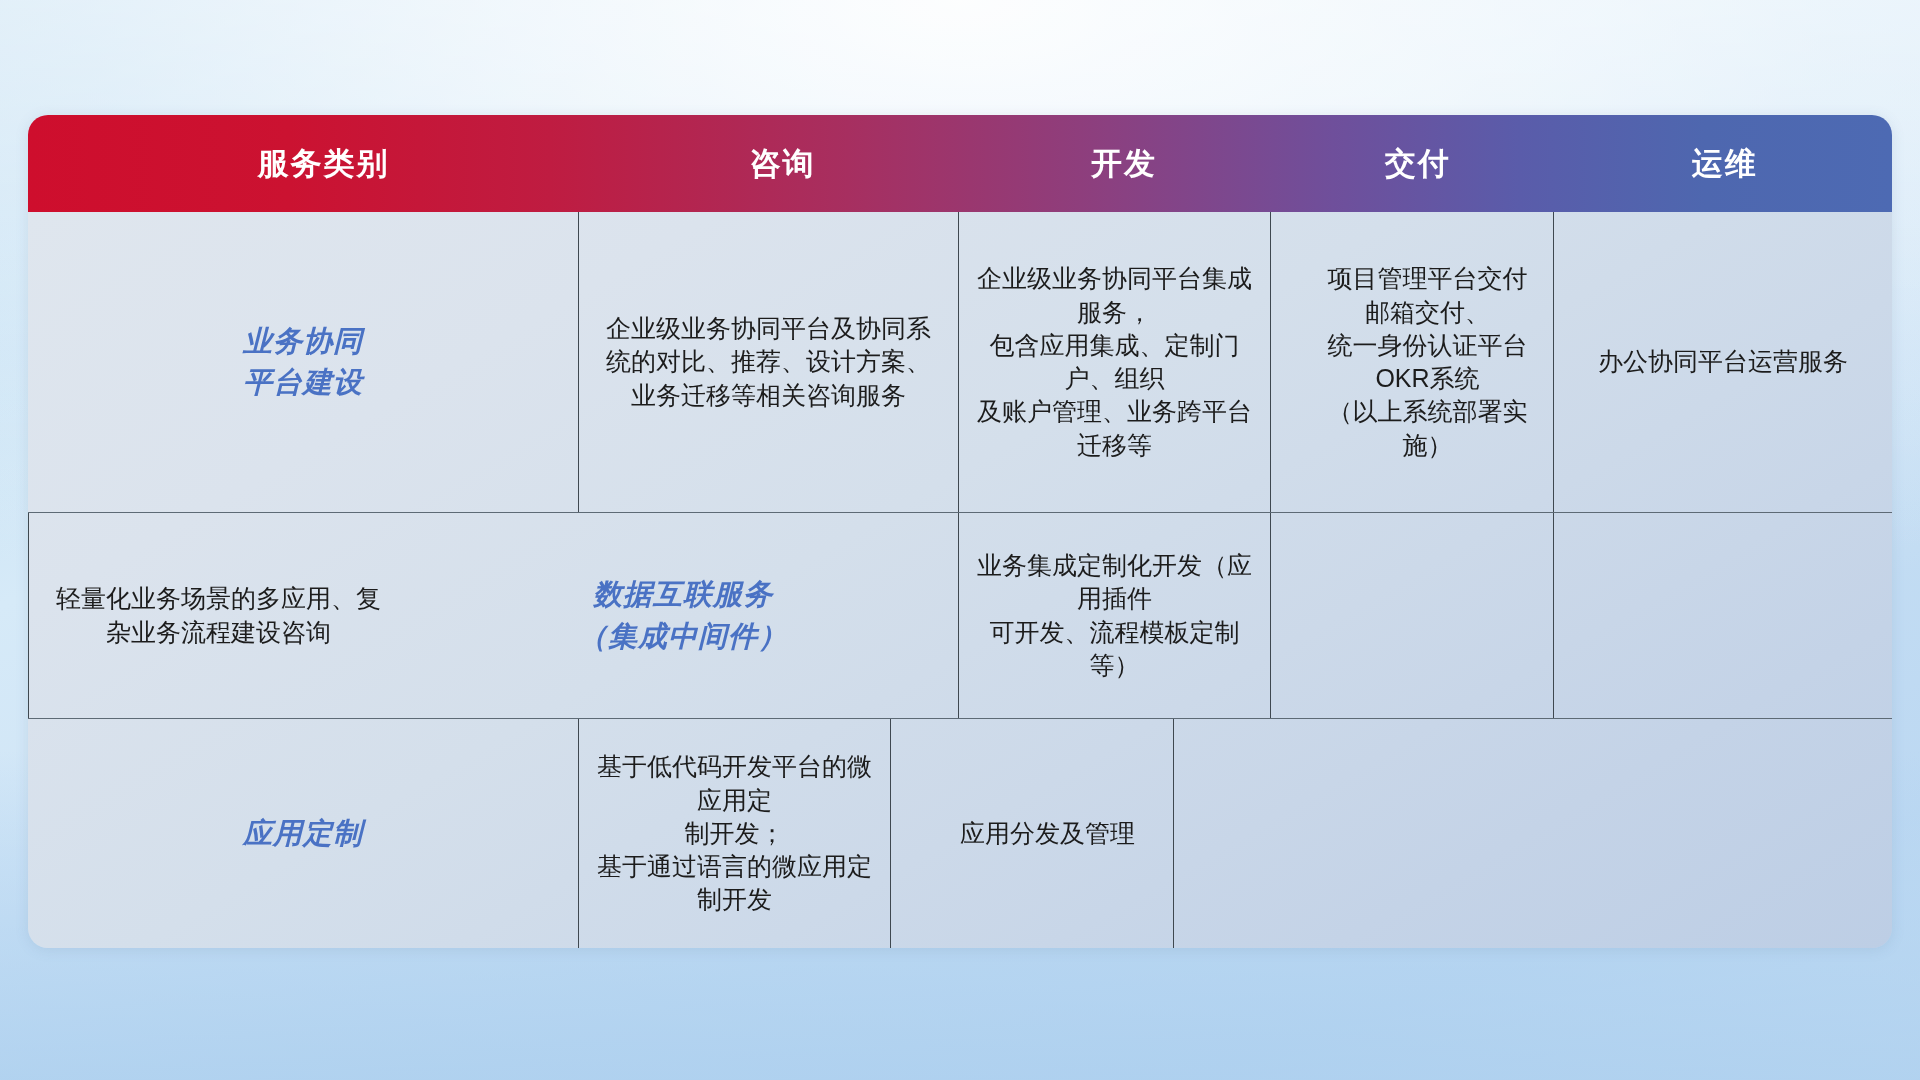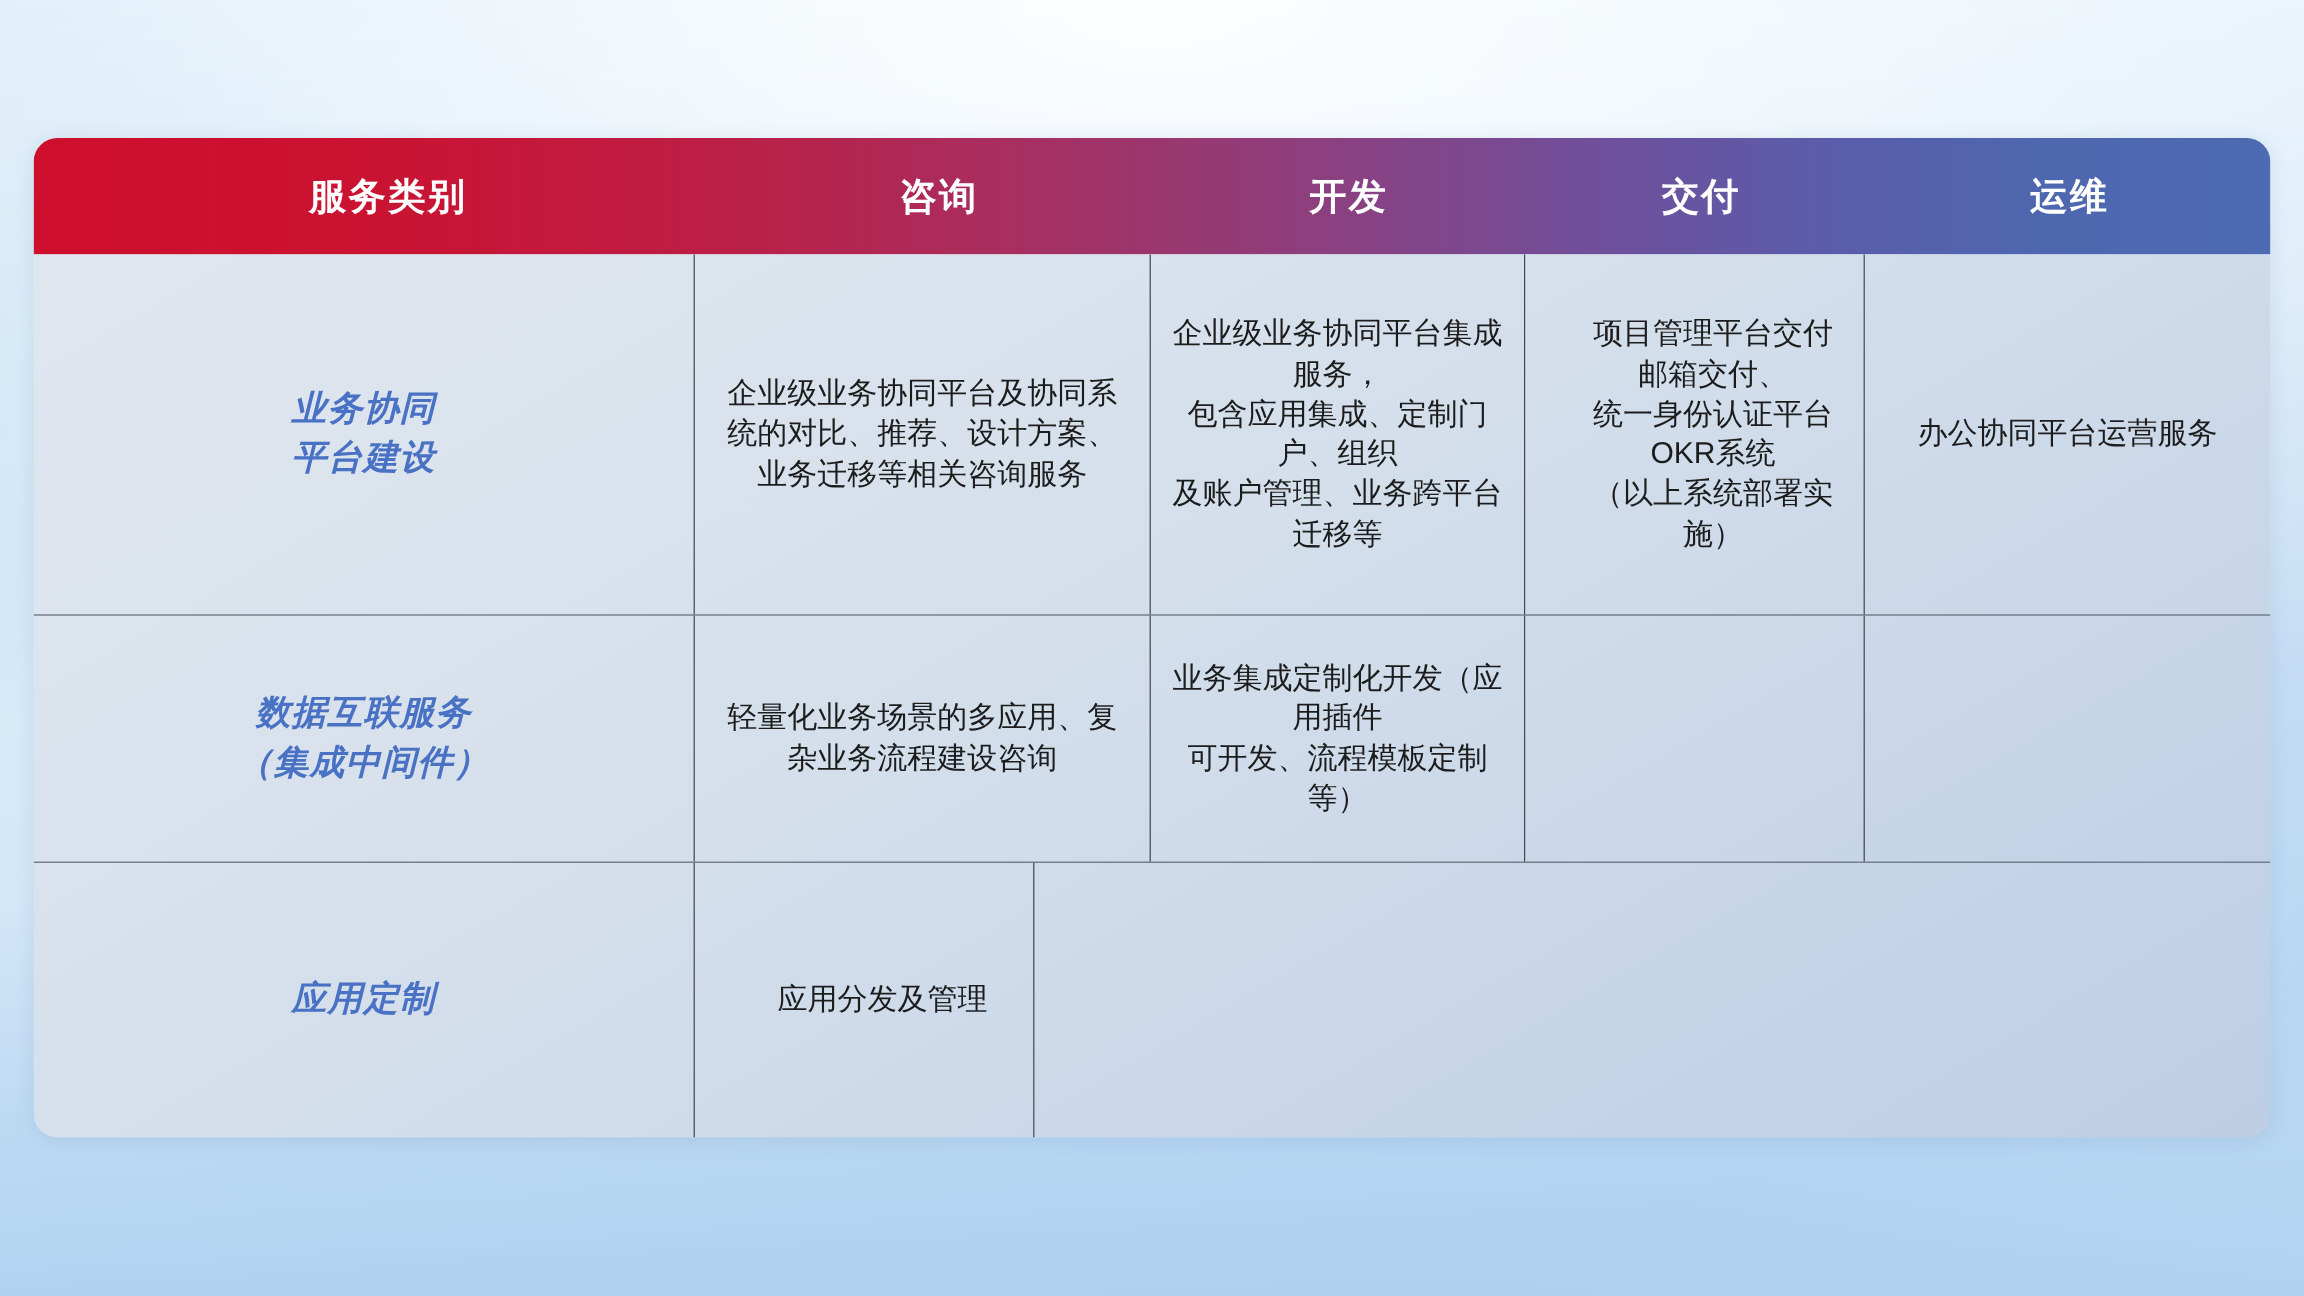--- a/index.html
+++ b/index.html
@@ -177,30 +177,33 @@
 及账户管理、业务跨平台迁移等</div>
       <div class="tcell c3 divider-l">项目管理平台交付
 邮箱交付、
 统一身份认证平台
 OKR系统
 （以上系统部署实施）</div>
       <div class="tcell c4 divider-l">办公协同平台运营服务</div>
     </div>
 
     <div class="trow" id="row-1">
+      <div class="tcell c1 divider-l">轻量化业务场景的多应用、复
+杂业务流程建设咨询</div>
       <div class="tcell c0 category">数据互联服务
 （集成中间件）</div>
-      <div class="tcell c1 divider-l">轻量化业务场景的多应用、复
-杂业务流程建设咨询</div>
       <div class="tcell c2 divider-l">业务集成定制化开发（应用插件
 可开发、流程模板定制等）</div>
       <div class="tcell c3 divider-l"></div>
       <div class="tcell c4 divider-l"></div>
     </div>
 
     <div class="trow" id="row-2">
       <div class="tcell c0 category">应用定制</div>
+      <div class="tcell c2 divider-l">基于低代码开发平台的微应用定
+制开发；
+基于通过语言的微应用定制开发</div>
       <div class="tcell c3 divider-l">应用分发及管理</div>
       <div class="tcell c4 divider-l"></div>
     </div>
 
   </div>
 </div>
 
 </body></html>

